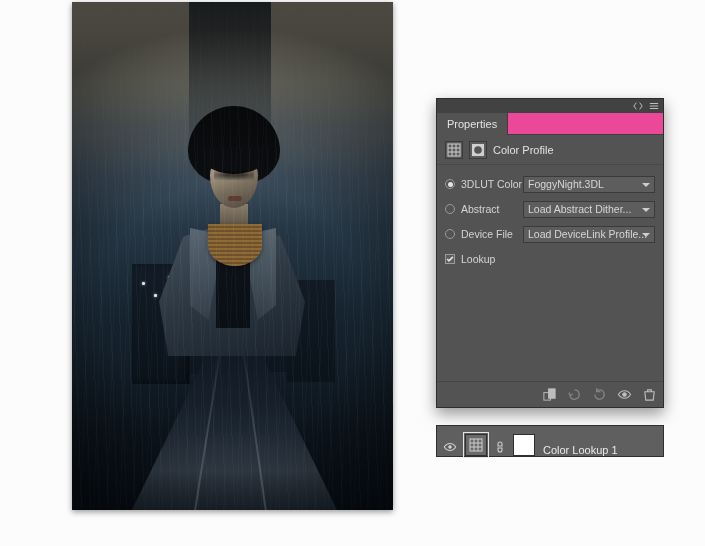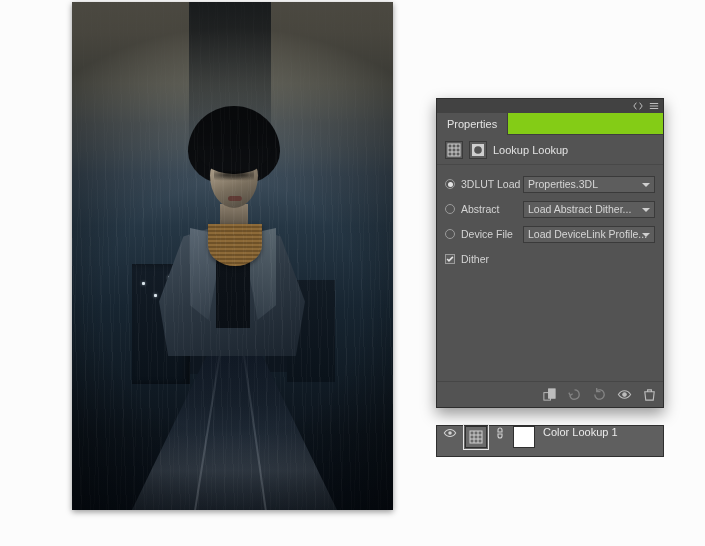--- a/index.html
+++ b/index.html
@@ -50,41 +50,41 @@
     background:linear-gradient(160deg,#46535f 0%,#2c3742 50%,#1a232d 100%);
     clip-path:polygon(18% 8%,40% 0,60% 0,82% 8%,98% 58%,92% 100%,8% 100%,2% 58%)}
   .lapL{position:absolute;left:34px;top:122px;width:34px;height:92px;background:linear-gradient(160deg,#5a6773,#303b46);clip-path:polygon(0 0,100% 8%,54% 100%,0 84%)}
   .lapR{position:absolute;left:86px;top:122px;width:34px;height:92px;background:linear-gradient(200deg,#59666f,#2f3a45);clip-path:polygon(0 8%,100% 0,100% 84%,46% 100%)}
   .innershadow{position:absolute;left:60px;top:132px;width:34px;height:90px;background:linear-gradient(#0e1319,#0a0f15)}
 
   
   .panel{position:absolute;left:436px;top:98px;width:228px;height:310px;background:#535353;border:1px solid #2d2d2d;box-shadow:0 6px 14px rgba(0,0,0,.4)}
   .panel-chrome{height:14px;background:#424242;display:flex;justify-content:flex-end;align-items:center;padding:0 4px;gap:6px}
   .chrome-ic{width:10px;height:10px;fill:#bdbdbd}
-  .panel-tab{height:22px;background:#84cc16;border-bottom:1px solid #3e3e3e;display:flex;align-items:center}
+  .panel-tab{height:22px;background:#ec4899;border-bottom:1px solid #3e3e3e;display:flex;align-items:center}
   .tab{height:22px;padding:0 10px;line-height:22px;color:#e3e3e3;font-size:11px;background:#535353;border-right:1px solid #3e3e3e}
   .props-head{display:flex;align-items:center;height:30px;padding:0 8px;gap:6px;border-bottom:1px solid #484848}
   .pic{width:18px;height:18px;display:flex;align-items:center;justify-content:center;border:1px solid #3a3a3a;background:#5b5b5b}
   .pic svg{width:14px;height:14px}
   .body{padding:8px 8px 0 8px}
   .row{display:flex;align-items:center;height:22px;margin-bottom:3px}
   .radio{width:10px;height:10px;border:1px solid #9b9b9b;border-radius:50%;margin-right:6px;display:flex;align-items:center;justify-content:center}
   .radio.on::after{content:"";width:5px;height:5px;border-radius:50%;background:#e4e4e4}
   .rlabel{width:62px;color:#d4d4d4;font-size:10.5px}
   .dd{flex:1;height:17px;background:#5d5d5d;border:1px solid #3a3a3a;display:flex;align-items:center;padding:0 4px;color:#d6d6d6;font-size:10.5px;position:relative}
   .dd .chev{position:absolute;right:3px;top:3px;width:10px;height:10px;fill:#cfcfcf}
   .chk{width:10px;height:10px;border:1px solid #9b9b9b;margin-right:6px;background:#5d5d5d;display:flex;align-items:center;justify-content:center}
   .chk.on svg{width:8px;height:8px;stroke:#e6e6e6;stroke-width:2;fill:none}
 
   .panel-footer{position:absolute;left:0;right:0;bottom:0;height:26px;border-top:1px solid #464646;background:#535353;display:flex;justify-content:flex-end;align-items:center;padding:0 6px;gap:10px}
   .ftr-ic{width:15px;height:15px;fill:#bdbdbd;stroke:#bdbdbd}
   .ftr-ic.dis{opacity:.45}
 
   
-  .layerstrip{position:absolute;left:436px;top:425px;width:228px;height:32px;background:#5f5f5f;border:1px solid #2f2f2f;display:flex;align-items:flex-start;padding:0 6px;gap:8px}
+  .layerstrip{position:absolute;left:436px;top:425px;width:228px;height:32px;background:#5f5f5f;border:1px solid #2f2f2f;display:flex;align-items:flex-end;padding:0 6px;gap:8px}
   .eye svg{width:14px;height:14px;fill:#d3d3d3}
   .thumb{width:22px;height:22px;border:1px solid #2f2f2f;background:#6a6a6a;display:flex;align-items:center;justify-content:center}
   .thumb svg{width:14px;height:14px;fill:#cfcfcf}
   .link svg{width:10px;height:14px;fill:#cfcfcf}
   .mask{width:22px;height:22px;background:#fff;border:1px solid #2f2f2f}
 </style>
 </head>
 <body>
 
 <div class="stage">
@@ -143,29 +143,29 @@
             <rect x="1" y="1" width="12" height="12" fill="none" stroke="#cfcfcf"></rect>
             <path d="M1 5h12M1 9h12M5 1v12M9 1v12" stroke="#cfcfcf" stroke-width="1"></path>
           </svg>
       </div>
       <div class="pic">
         <svg viewBox="0 0 14 14">
             <rect x="1" y="1" width="12" height="12" fill="#cfcfcf"></rect>
             <circle cx="7" cy="7" r="3.8" fill="#535353"></circle>
           </svg>
       </div>
-      <div style="color:#e2e2e2">Lookup Lookup</div>
+      <div style="color:#e2e2e2">Color Profile</div>
     </div>
 
     <div class="body">
       <div class="row">
         <div class="radio on"></div>
-        <div class="rlabel">3DLUT Load</div>
+        <div class="rlabel">3DLUT Color</div>
         <div class="dd">
-          <span>Properties.3DL</span>
+          <span>FoggyNight.3DL</span>
           <svg class="chev" viewBox="0 0 10 10">
               <path d="M1 3l4 4 4-4"></path>
             </svg>
         </div>
       </div>
       <div class="row">
         <div class="radio"></div>
         <div class="rlabel">Abstract</div>
         <div class="dd">
           <span>Load Abstract Dither...</span>
@@ -183,21 +183,21 @@
               <path d="M1 3l4 4 4-4"></path>
             </svg>
         </div>
       </div>
       <div class="row">
         <div class="chk on">
           <svg viewBox="0 0 10 10">
               <path d="M1.5 5l2.2 2.4L8.6 2.4"></path>
             </svg>
         </div>
-        <div style="color:#d4d4d4;font-size:10.5px">Dither</div>
+        <div style="color:#d4d4d4;font-size:10.5px">Lookup</div>
       </div>
     </div>
 
     <div class="panel-footer">
       <svg class="ftr-ic" viewBox="0 0 16 16">
           <rect x="7" y="2" width="7" height="10" fill="#bdbdbd"></rect>
           <rect x="2" y="6" width="7" height="8" fill="none" stroke="#bdbdbd"></rect>
         </svg>
       <svg class="ftr-ic dis" viewBox="0 0 16 16">
           <path d="M8 3a5 5 0 1 1-4.8 6.4" fill="none" stroke="#bdbdbd" stroke-width="1.4"></path>

